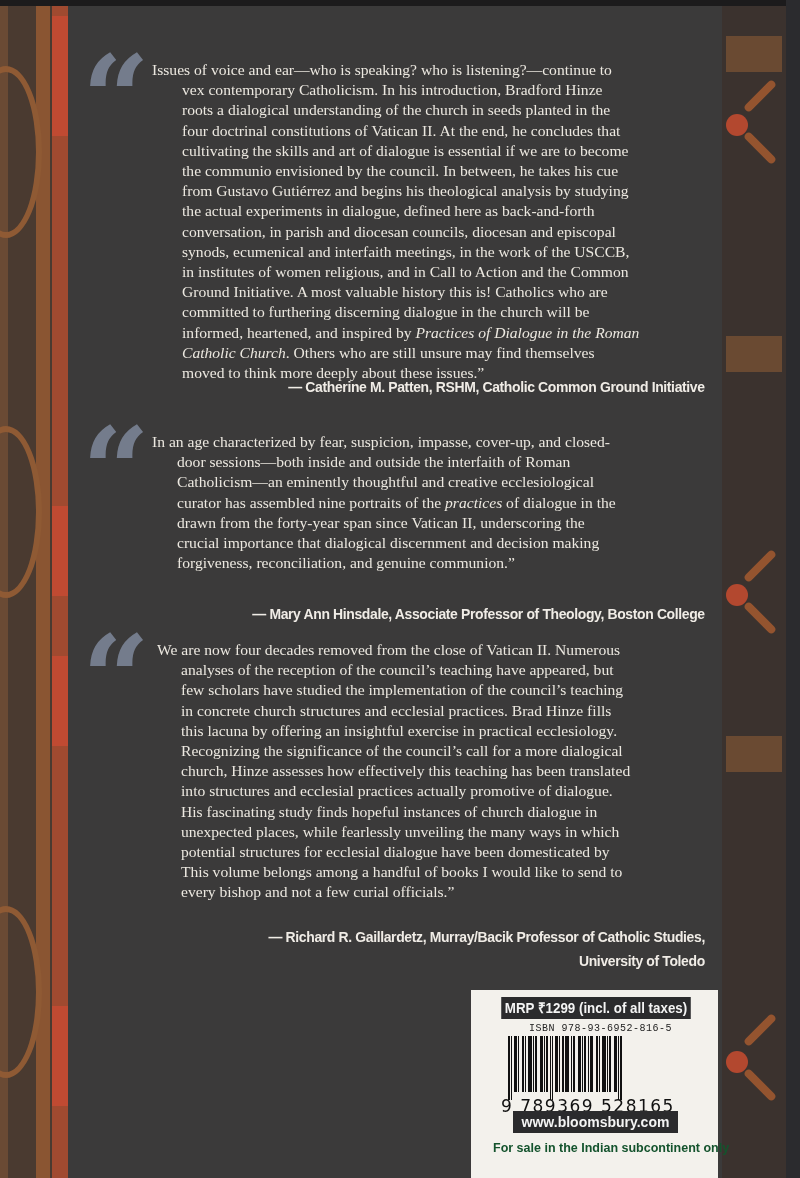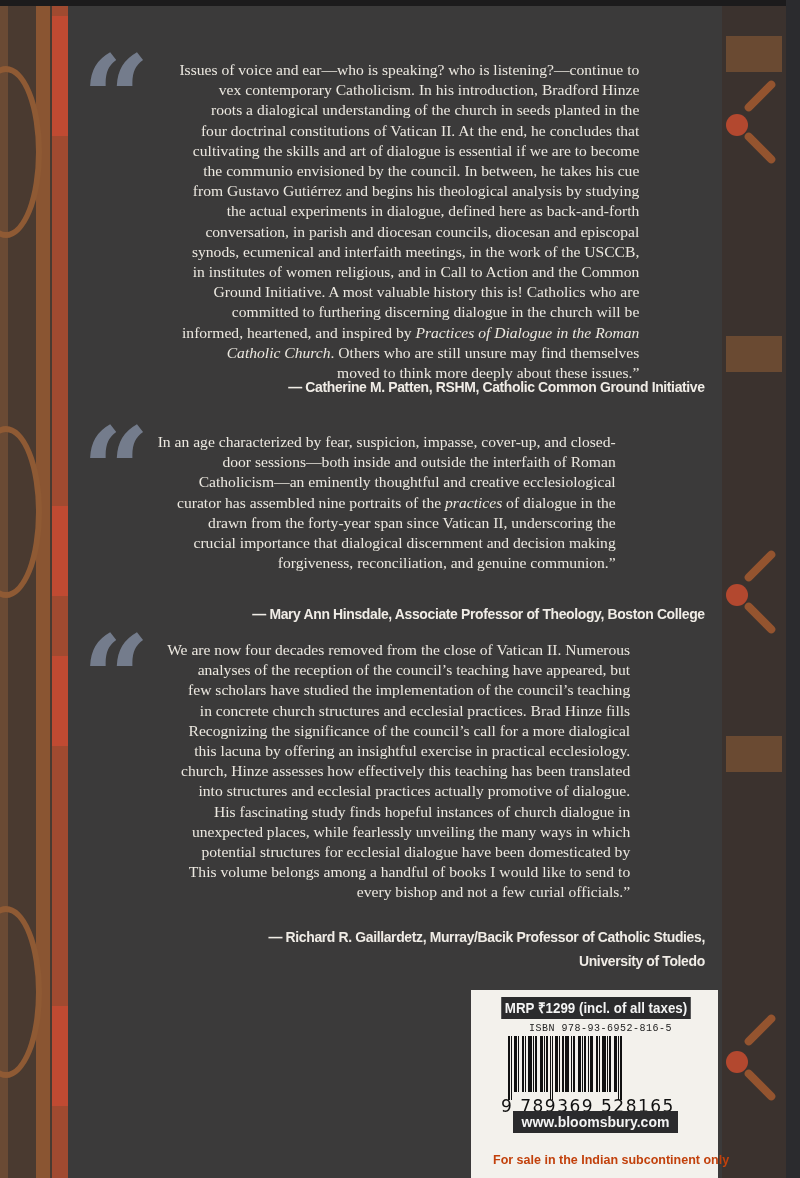--- a/index.html
+++ b/index.html
@@ -33,21 +33,21 @@
     .panel {
       position: absolute; left: 68px; top: 6px; width: 654px; height: 1172px;
       background: #3b3a3a;
     }
     .blurb { position: absolute; color: #ece8e0; }
     .quote-mark {
       position: absolute; font-family: "DejaVu Serif", serif; font-size: 118px; font-weight: bold;
       color: #747c8c; line-height: 1;
     }
     .body-text { font-size: 15.6px; line-height: 20.2px; margin: 0; }
-    .body-text .line { display: block; white-space: nowrap; text-align: right; }
+    .body-text .line { display: block; white-space: nowrap; }
     .body-text .indent { padding-left: 10px; }
     .attr {
       font-family: "Liberation Sans", sans-serif; font-weight: bold; font-size: 15.5px;
       letter-spacing: -0.4px; color: #f0ece6; white-space: nowrap; transform: scaleX(0.9);
       transform-origin: right center; text-align: right; position: absolute;
     }
     em { font-style: italic; }
     .barcode-box {
       position: absolute; left: 471px; top: 990px; width: 247px; height: 188px; background: #f3f1ec;
     }
@@ -66,21 +66,21 @@
     .barnum {
       position: absolute; left: 30px; top: 106px; font-family: "DejaVu Sans", sans-serif; font-size: 17px;
       color: #111; letter-spacing: 1.5px;
     }
     .site {
       position: absolute; left: 42px; top: 121px; width: 165px; height: 22px; background: #2b2b2d; color: #f4f4f4;
       font-family: "Liberation Sans", sans-serif; font-weight: bold; font-size: 14px; line-height: 22px; text-align: center;
     }
     .sale {
       position: absolute; left: 22px; top: 151px; font-family: "Liberation Sans", sans-serif; font-weight: bold;
-      font-size: 12.5px; color: #c2410c; white-space: nowrap; margin-top: 12px;
+      font-size: 12.5px; color: #14532d; white-space: nowrap;
     }
   </style>
 </head>
 <body>
 
 <div class="topedge"></div>
 
 <div class="left-strip">
   <div class="band b1"></div>
   <div class="band b2"></div>
@@ -149,22 +149,22 @@
 </div>
 <div class="attr" style="right:95px;top:605px">— Mary Ann Hinsdale, Associate Professor of Theology, Boston College</div>
 
 <div class="blurb" style="left:82px;top:620px">
   <div class="quote-mark" style="left:0;top:0">“</div>
   <div class="body-text" style="position:absolute;left:75px;top:20px">
     <span class="line">We are now four decades removed from the close of Vatican II. Numerous</span>
     <span class="line" style="padding-left:24px">analyses of the reception of the council’s teaching have appeared, but</span>
     <span class="line" style="padding-left:24px">few scholars have studied the implementation of the council’s teaching</span>
     <span class="line" style="padding-left:24px">in concrete church structures and ecclesial practices. Brad Hinze fills</span>
+    <span class="line" style="padding-left:24px">this lacuna by offering an insightful exercise in practical ecclesiology.</span>
     <span class="line" style="padding-left:24px">Recognizing the significance of the council’s call for a more dialogical</span>
-    <span class="line" style="padding-left:24px">this lacuna by offering an insightful exercise in practical ecclesiology.</span>
     <span class="line" style="padding-left:24px">church, Hinze assesses how effectively this teaching has been translated</span>
     <span class="line" style="padding-left:24px">into structures and ecclesial practices actually promotive of dialogue.</span>
     <span class="line" style="padding-left:24px">His fascinating study finds hopeful instances of church dialogue in</span>
     <span class="line" style="padding-left:24px">unexpected places, while fearlessly unveiling the many ways in which</span>
     <span class="line" style="padding-left:24px">potential structures for ecclesial dialogue have been domesticated by</span>
     <span class="line" style="padding-left:24px">This volume belongs among a handful of books I would like to send to</span>
     <span class="line" style="padding-left:24px">every bishop and not a few curial officials.”</span>
   </div>
 </div>
 <div class="attr" style="right:95px;top:928px">— Richard R. Gaillardetz, Murray/Bacik Professor of Catholic Studies,</div>

